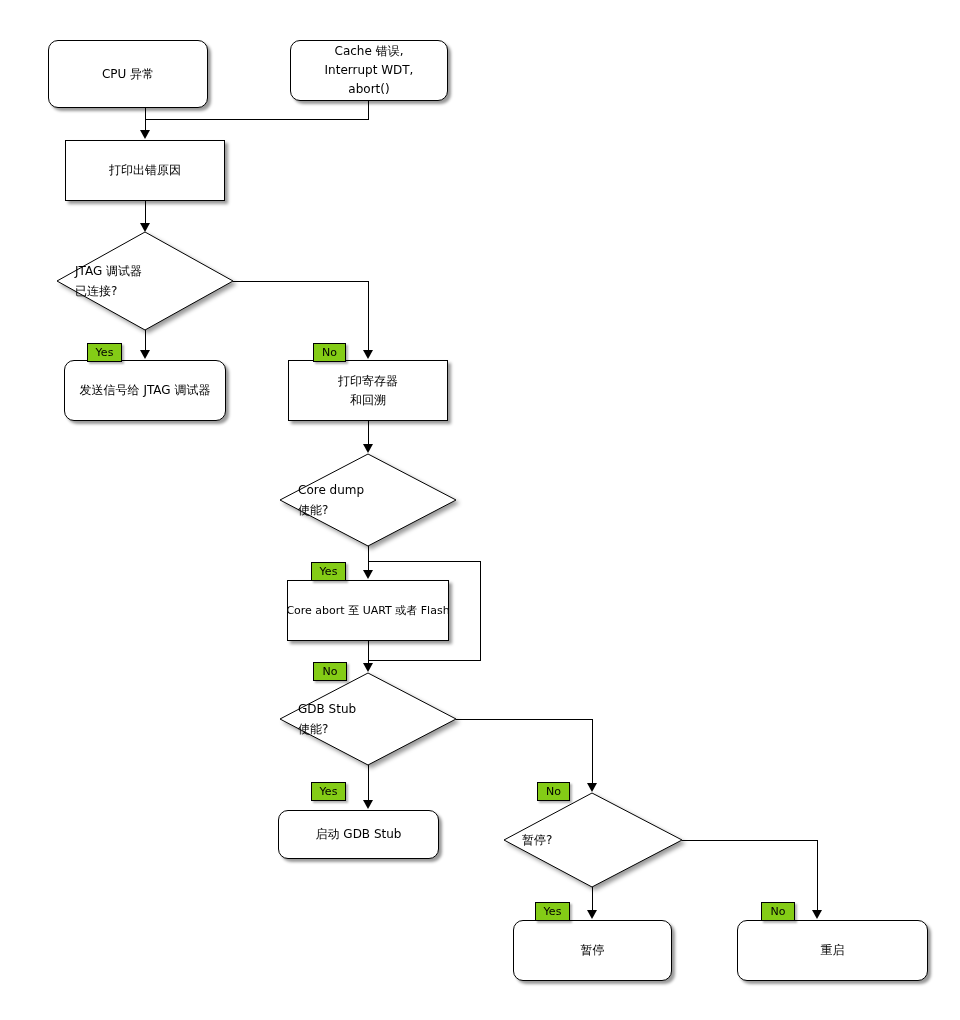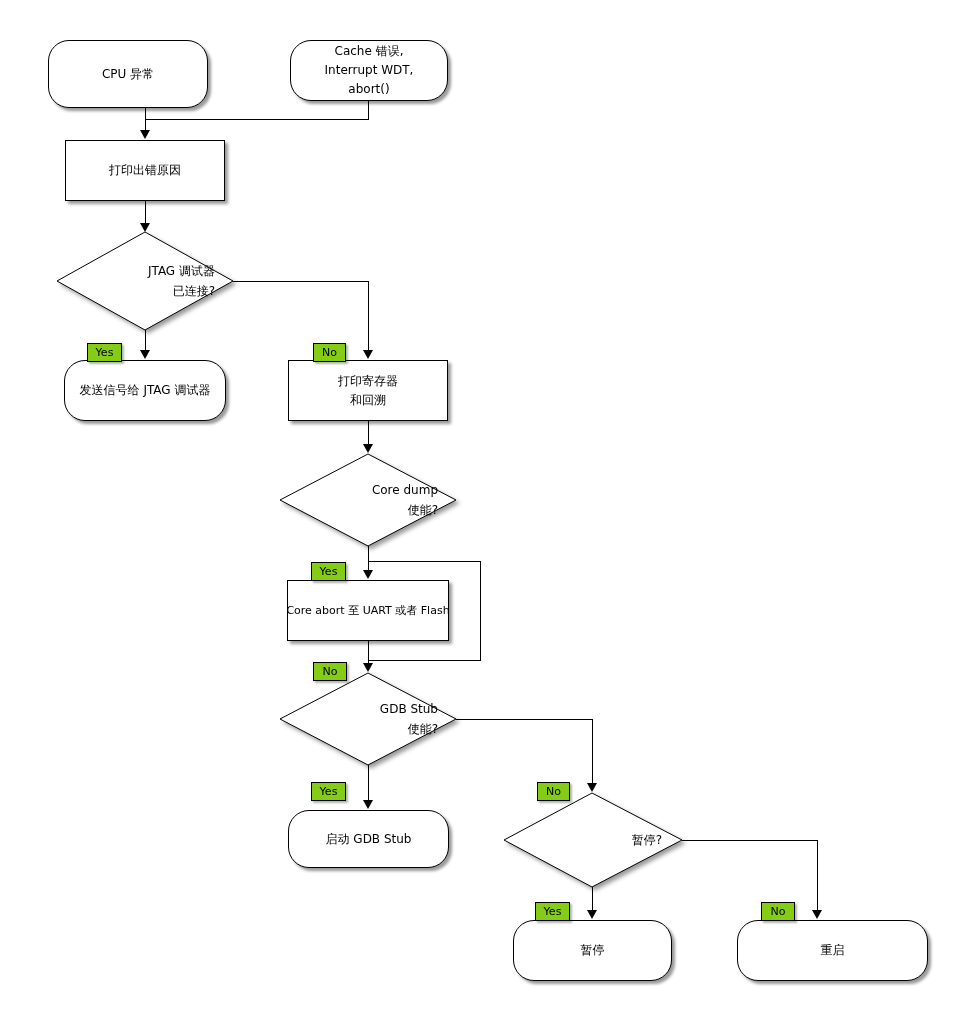--- a/index.html
+++ b/index.html
@@ -7,29 +7,29 @@
     position:relative;width:960px;height:1020px;background:#ffffff;overflow:hidden;
     font-family:"DejaVu Sans","Liberation Sans",sans-serif;color:#000;
   }
   .layer{position:absolute;left:0;top:0;}
   .node{
     position:absolute;background:#fff;border:1px solid #000;box-sizing:border-box;
     display:flex;flex-direction:column;align-items:center;justify-content:center;
     text-align:center;font-size:12px;line-height:19px;white-space:nowrap;
     box-shadow:3px 3px 3px rgba(0,0,0,0.40);z-index:2;
   }
-  .node.rounded{border-radius:21px;}
+  .node.rounded{border-radius:10px;}
   .node.small{font-size:11px;}
   .edge-label{
     position:absolute;background:#84cc16;border:1px solid #000;box-sizing:border-box;
     display:flex;align-items:center;justify-content:center;font-size:11px;
     box-shadow:2px 2px 2px rgba(0,0,0,0.30);z-index:3;
   }
   .dlabel{
-    position:absolute;text-align:right;font-size:12px;line-height:20px;z-index:2;
+    position:absolute;text-align:left;font-size:12px;line-height:20px;z-index:2;
   }
   .diamond{fill:#ffffff;stroke:#000000;stroke-width:1;filter:drop-shadow(3px 3px 2px rgba(0,0,0,0.40));}
   .edge{fill:none;stroke:#000000;stroke-width:1;shape-rendering:crispEdges;}
   .arrowhead{fill:#000000;stroke:none;}
 </style>
 </head>
 <body>
 
 <div class="canvas">
 
@@ -87,21 +87,21 @@
 
   <div class="node" style="left:288px;top:360px;width:160px;height:61px">
     <span>打印寄存器</span>
     <span>和回溯</span>
   </div>
 
   <div class="node small" style="left:287px;top:580px;width:162px;height:61px">
     <span>Core abort 至 UART 或者 Flash</span>
   </div>
 
-  <div class="node rounded" style="left:288px;top:810px;width:161px;height:58px">
+  <div class="node rounded" style="left:278px;top:810px;width:161px;height:49px">
     <span>启动 GDB Stub</span>
   </div>
 
   <div class="node rounded" style="left:513px;top:920px;width:159px;height:61px">
     <span>暂停</span>
   </div>
 
   <div class="node rounded" style="left:737px;top:920px;width:191px;height:61px">
     <span>重启</span>
   </div>

